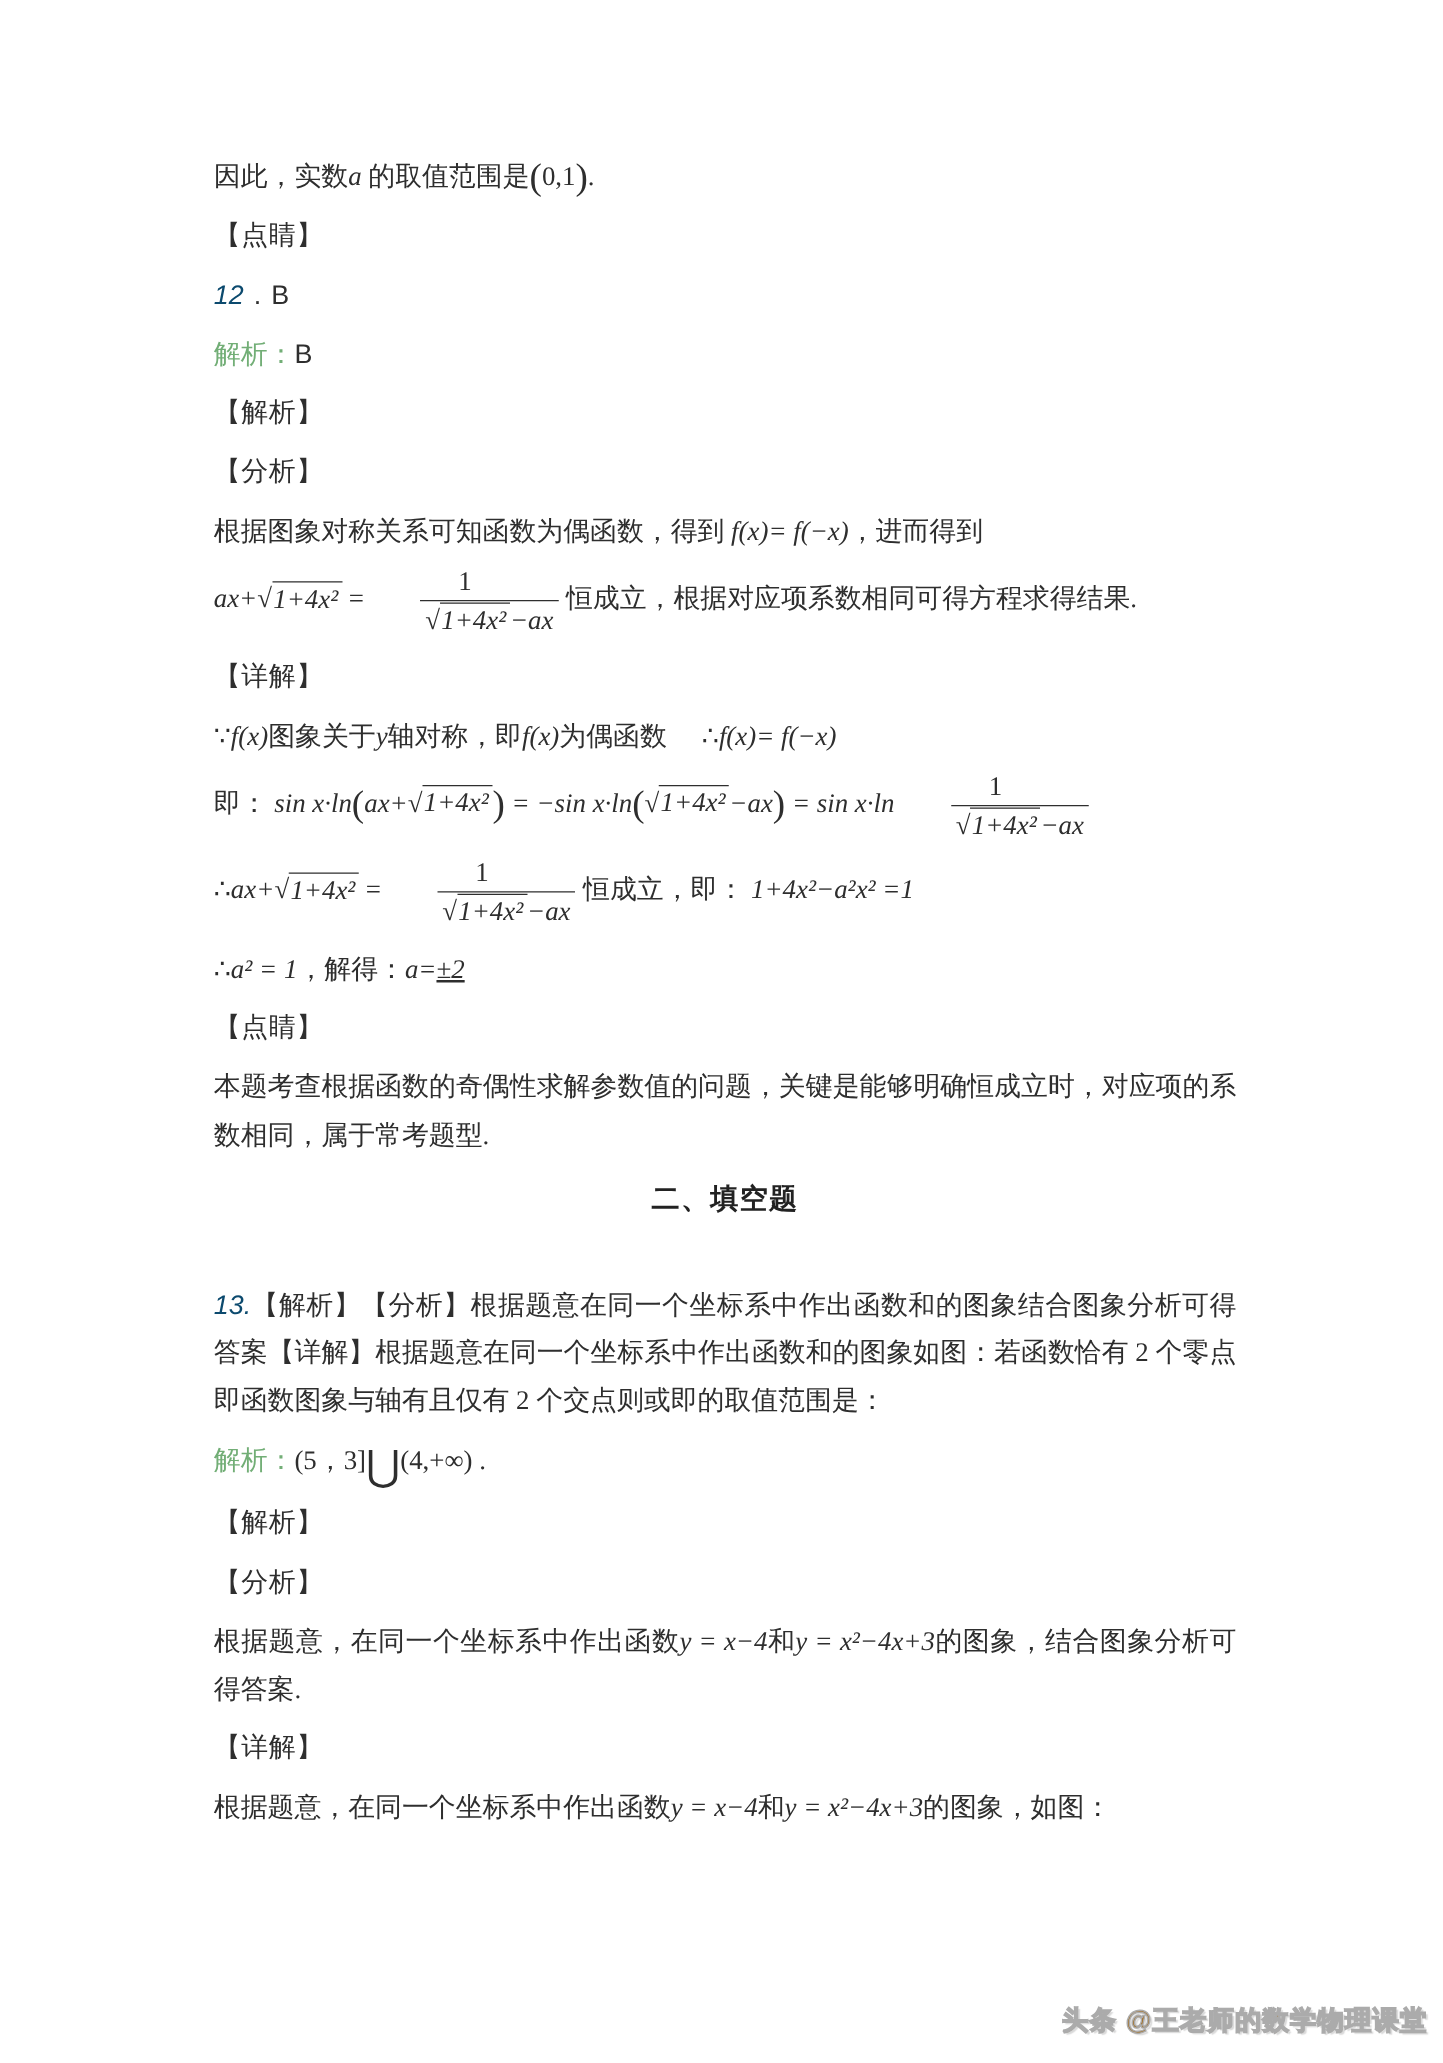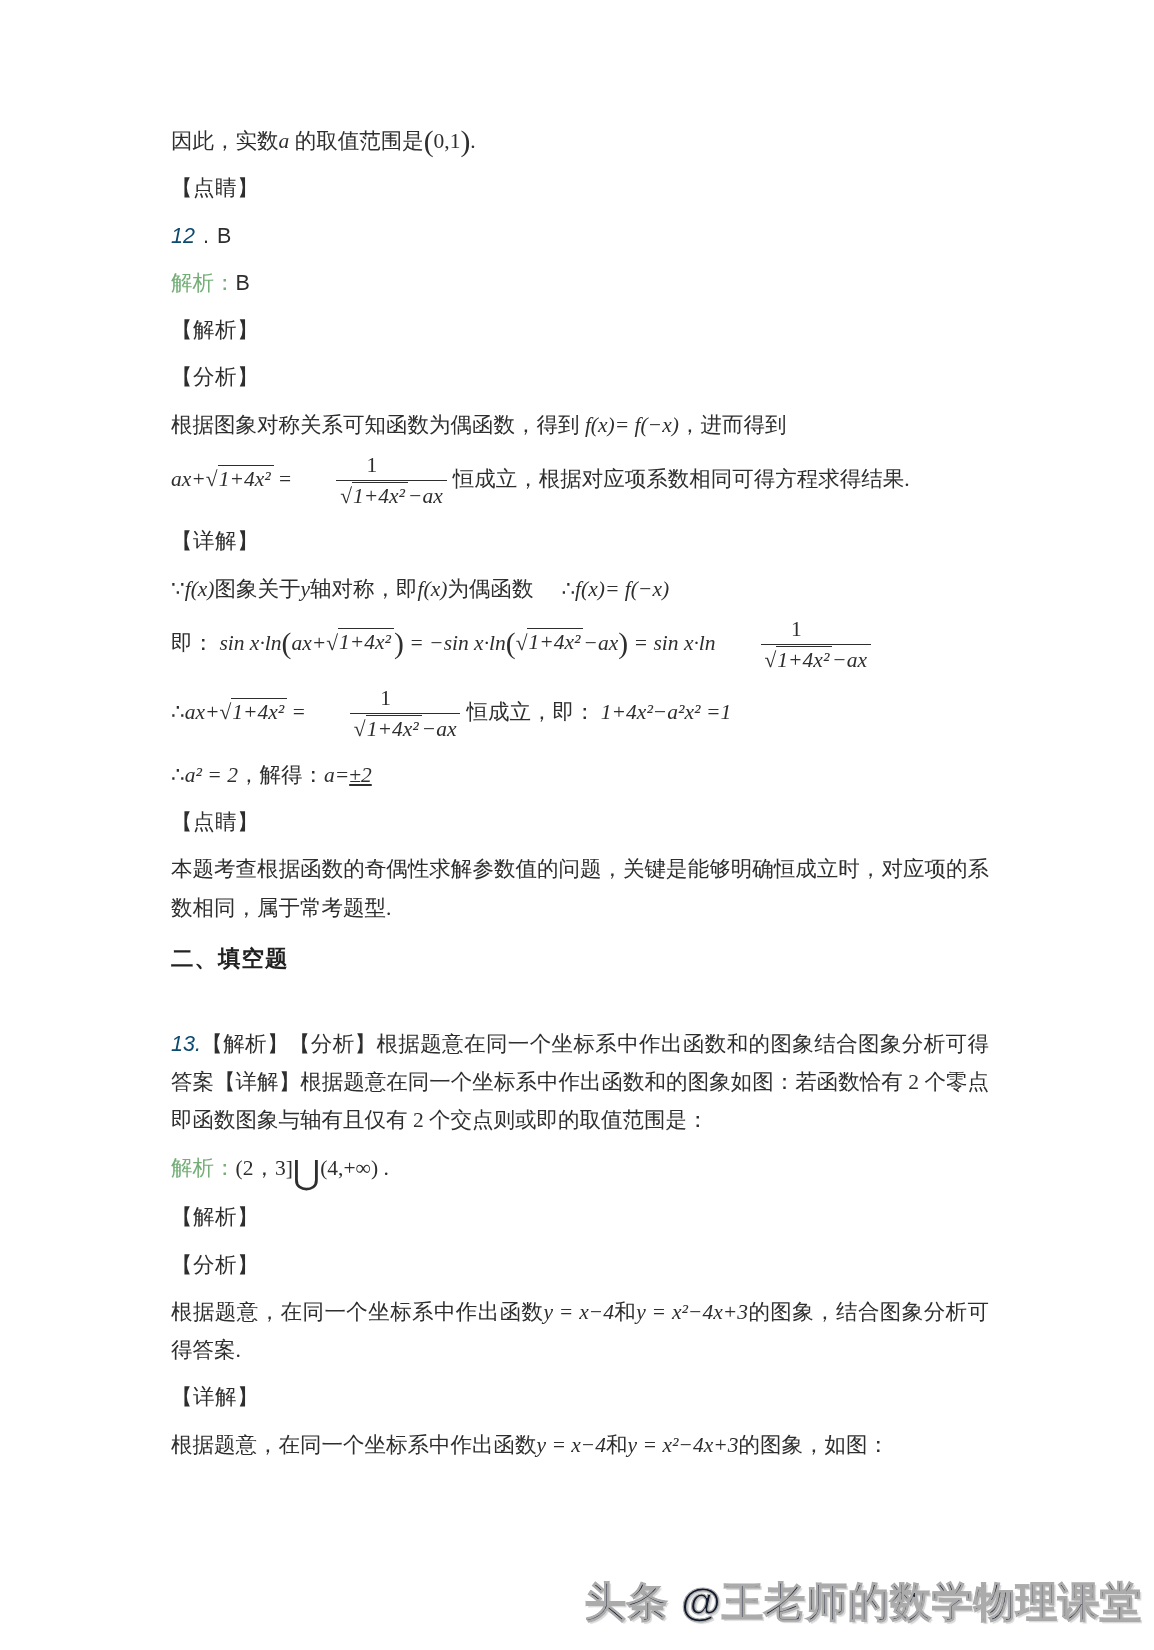--- a/index.html
+++ b/index.html
@@ -29,27 +29,27 @@
   .cup{font-size:1.55em;vertical-align:-0.28em;font-style:normal;line-height:1;}
   
   .qnum{color:#0c4a6e;font-family:"Liberation Sans","DejaVu Sans",sans-serif;font-style:italic;}
   .sans{font-family:"Liberation Sans","DejaVu Sans",sans-serif;}
   .green{color:#72ae76;font-family:"Liberation Sans","DejaVu Sans",sans-serif;}
   .sep{margin:0 8px;}
   .gap-l{margin-left:28px;}
   .gap-s{margin-right:0;}
   h2{
     font-size:22.5px;font-weight:700;margin:12px 0 46px;
-    letter-spacing:1px;color:#222;
+    letter-spacing:1px;color:#222;text-align:center;
   }
   .watermark{
     position:absolute;right:12px;bottom:20px;
     font-family:"Liberation Sans","DejaVu Sans",sans-serif;
-    font-size:41px;font-weight:700;letter-spacing:1px;
-    color:#0f172a;-webkit-text-stroke:1.2px #ababab;
+    font-size:21px;font-weight:700;letter-spacing:1px;
+    color:#a16207;-webkit-text-stroke:1.2px #ababab;
     text-shadow:2px 2px 1px #d8d8d8;
   }
 </style>
 </head>
 <body>
 
 <div class="content">
 
   <p>
     <span>因此，实数</span><span class="mi">a</span>
@@ -103,42 +103,42 @@
     <span class="mi">= sin x·ln</span><span class="mfrac"><span class="fnum">1</span><span class="fden"><span class="msqrt"><span class="rsym">√</span><span class="rbody">1+4x²</span></span><span class="mi">−ax</span></span></span>
   </p>
 
   <p class="formula">
     <span>∴</span><span class="mi">ax+</span><span class="msqrt"><span class="rsym">√</span><span class="rbody">1+4x²</span></span>
     <span>=</span><span class="mfrac"><span class="fnum">1</span><span class="fden"><span class="msqrt"><span class="rsym">√</span><span class="rbody">1+4x²</span></span><span class="mi">−ax</span></span></span><span>恒成立，即：</span>
     <span class="mi">1+4x²−a²x² =1</span>
   </p>
 
   <p>
-    <span>∴</span><span class="mi">a² = 2</span><span>，解得：</span><span class="mi">a=</span><span class="mi ul">±2</span>
+    <span>∴</span><span class="mi">a² = 1</span><span>，解得：</span><span class="mi">a=</span><span class="mi ul">±2</span>
   </p>
 
 
   <p class="tag">
     <span>【点睛】</span>
   </p>
 
   <p class="just">
     <span>本题考查根据函数的奇偶性求解参数值的问题，关键是能够明确恒成立时，对应项的系数相同，属于常考题型.</span>
   </p>
 
   <h2>
     <span>二、填空题</span>
   </h2>
 
   <p class="just">
     <span class="qnum gap-s">13.</span><span>【解析】【分析】根据题意在同一个坐标系中作出函数和的图象结合图象分析可得答案【详解】根据题意在同一个坐标系中作出函数和的图象如图：若函数恰有 2 个零点即函数图象与轴有且仅有 2 个交点则或即的取值范围是：</span>
   </p>
 
   <p>
-    <span class="green">解析：</span><span>(2，3]</span><span class="cup">⋃</span><span>(4,+∞)</span> <span>.</span>
+    <span class="green">解析：</span><span>(5，3]</span><span class="cup">⋃</span><span>(4,+∞)</span> <span>.</span>
   </p>
 
   <p class="tag">
     <span>【解析】</span>
   </p>
 
   <p class="tag">
     <span>【分析】</span>
   </p>
 

